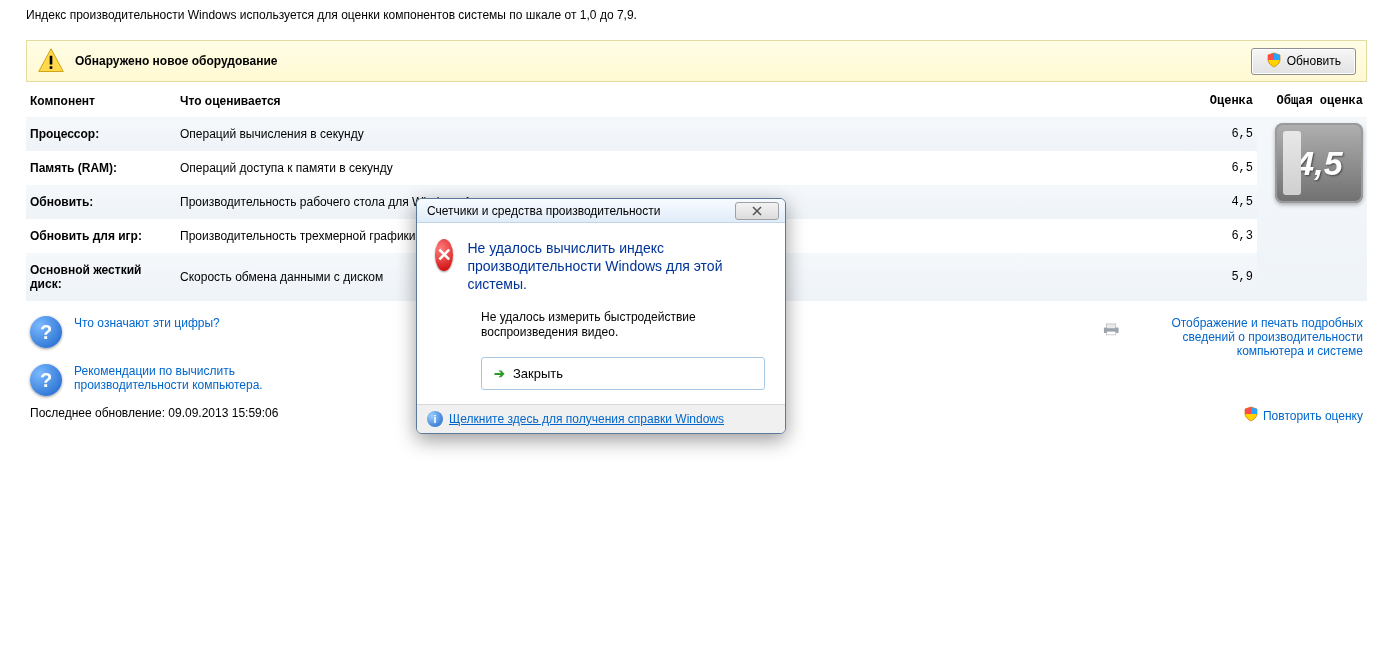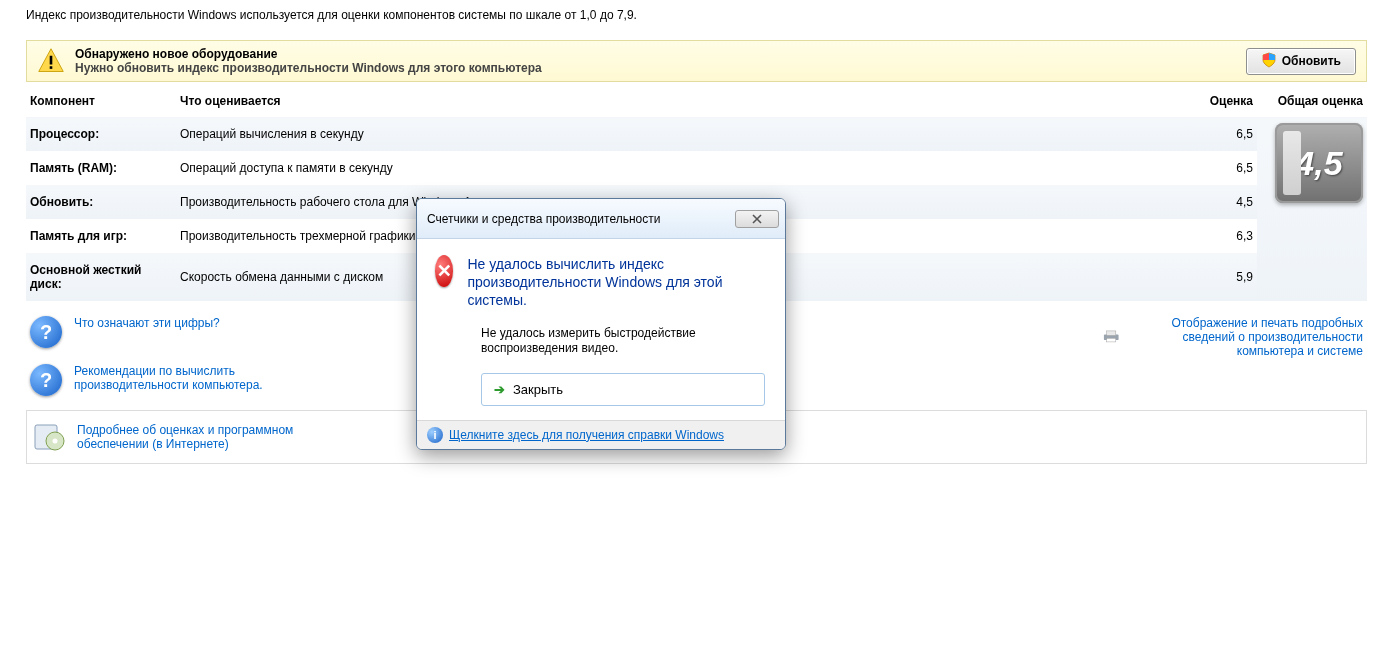--- a/index.html
+++ b/index.html
@@ -49,38 +49,37 @@
     display: inline-flex;
     align-items: center;
     gap: 5px;
     font-size: 12px;
     padding: 3px 14px;
     border: 1px solid #8e8f8f;
     border-radius: 3px;
     background: linear-gradient(#f6f6f6, #e2e2e2);
     cursor: pointer;
     box-shadow: 0 0 0 1px #fff inset;
-    font-weight: bold;
   }
   .shield-icon svg { width: 16px; height: 16px; }
 
   table.score {
     width: 100%;
     border-collapse: collapse;
     margin-top: 4px;
   }
   table.score th {
     text-align: left;
     font-weight: 700;
     padding: 6px 4px 8px 4px;
     font-size: 12px;
     color: #000;
     border-bottom: 1px solid transparent;
   }
-  table.score th.right, table.score td.right { text-align: right; }
+  table.score th.right, table.score td.right { text-align: right; font-family: Liberation Mono, monospace; }
   table.score td {
     padding: 10px 4px 10px 4px;
     font-size: 12px;
     vertical-align: middle;
   }
   table.score tr.striped td {
     background: linear-gradient(#f5f8fb, #eef3f8);
   }
   .col-comp { width: 150px; font-weight:700;}
   .col-what { width: auto; margin-left: 16px; }
@@ -113,21 +112,21 @@
   .links-row {
     display:flex;
     justify-content:space-between;
     align-items:flex-start;
     border-top: 1px solid transparent;
     padding: 14px 4px 8px 4px;
   }
   .links-left { display:flex; flex-direction:column; gap:16px; }
   .link-item { display:flex; align-items:flex-start; gap:12px; }
   .link-item a { color:#0066cc; text-decoration:none; font-size:12px; }
-  .links-right { display:flex; align-items:flex-end; gap:12px; max-width:260px;}
+  .links-right { display:flex; align-items:center; gap:12px; max-width:260px;}
   .links-right a { color:#0066cc; text-decoration:none; font-size:12px; text-align:right; display:block;}
   .help-icon {
     width:32px;height:32px; display:flex; align-items:center; justify-content:center;
     border-radius:50%;
     background: radial-gradient(circle at 30% 30%, #7bb9ff, #1862c9);
     box-shadow: 0 1px 3px rgba(0,0,0,.4);
     color:#fff; font-weight:700; font-size:20px;
   }
   .printer-icon {
     width:36px; height:28px;
@@ -153,21 +152,21 @@
     top: 198px;
     width: 370px;
     border: 1px solid #5b7a9b;
     border-radius: 6px;
     background: #fff;
     box-shadow: 0 6px 20px rgba(0,0,0,.4);
     overflow:hidden;
   }
   .dialog-title {
     display:flex; align-items:center; justify-content:space-between;
-    height:40px;
+    height:24px;
     padding: 0 6px 0 10px;
     background: linear-gradient(#f7fbff,#e0ecf9);
     border-bottom:1px solid #c3d4e6;
     font-size:12px;
     color:#000;
   }
   .dialog-close {
     width:44px; height:18px;
     border:1px solid #a0a0a0;
     border-radius:3px;
@@ -224,21 +223,20 @@
   <div class="warning-strip">
     <span class="icon-warning">
       <svg viewBox="0 0 32 32">
           <polygon points="16,2 30,28 2,28" fill="#ffd84c" stroke="#c79a00" stroke-width="1"></polygon>
           <rect x="14.5" y="10" width="3" height="10" fill="#000"></rect>
           <rect x="14.5" y="22" width="3" height="3" fill="#000"></rect>
         </svg>
     </span>
     <div class="text">
       <div class="line1">Обнаружено новое оборудование</div>
-      <div class="line2">Нужно обновить индекс производительности Windows для этого компьютера</div>
     </div>
     <button class="btn">
       <span class="shield-icon">
         <svg viewBox="0 0 16 16">
             <path d="M8 1 L14 3 V8 C14 12 8 15 8 15 C8 15 2 12 2 8 V3 Z" fill="#ffd200" stroke="#c07800" stroke-width="0.7"></path>
             <path d="M8 1 L14 3 V8 L8 8 Z" fill="#2aa3ff"></path>
             <path d="M8 8 L2 8 V3 L8 1 Z" fill="#ff4a4a"></path>
           </svg>
       </span>
       <span>Обновить</span>
@@ -267,21 +265,21 @@
         <td class="col-comp">Память (RAM):</td>
         <td style="max-width:200px">Операций доступа к памяти в секунду</td>
         <td class="right">6,5</td>
       </tr>
       <tr class="striped">
         <td class="col-comp">Обновить:</td>
         <td style="max-width:200px">Производительность рабочего стола для Windows Aero</td>
         <td class="right">4,5</td>
       </tr>
       <tr>
-        <td class="col-comp">Память для игр:</td>
+        <td class="col-comp">Обновить для игр:</td>
         <td style="max-width:200px">Производительность трехмерной графики и игр</td>
         <td class="right">6,3</td>
       </tr>
       <tr class="striped">
         <td class="col-comp">Основной жесткий диск:</td>
         <td>Скорость обмена данными с диском</td>
         <td class="right">5,9</td>
       </tr>
     </tbody>
   </table>
@@ -302,31 +300,37 @@
         <svg viewBox="0 0 36 28">
             <rect x="2" y="10" width="32" height="12" rx="2" fill="#9aa4af"></rect>
             <rect x="8" y="2" width="20" height="10" fill="#e9e9e9" stroke="#999"></rect>
             <rect x="8" y="18" width="20" height="8" fill="#fff" stroke="#999"></rect>
           </svg>
       </span>
       <a href="#">Отображение и печать подробных сведений о производительности компьютера и системе</a>
     </div>
   </div>
 
-  <div class="boxed-row">
-    <span class="cd-icon">
-      <svg viewBox="0 0 32 32">
-          <rect x="2" y="4" width="22" height="24" rx="2" fill="#e6ecf3" stroke="#8aa0bb"></rect>
-          <circle cx="22" cy="20" r="9" fill="#d8e6c8" stroke="#7fa050"></circle>
-          <circle cx="22" cy="20" r="2.5" fill="#fff"></circle>
-        </svg>
-    </span>
-    <a href="#" style="color:#0066cc;text-decoration:none;max-width:270px;display:inline-block">Подробнее об оценках и программном обеспечении (в Интернете)</a>
-  </div>
-
+
+  <div class="footer-row">
+    <div>
+      <span>Последнее обновление:</span>
+      <span>09.09.2013 15:59:06</span>
+    </div>
+    <a href="#">
+      <span class="shield-icon">
+        <svg viewBox="0 0 16 16" width="16" height="16">
+            <path d="M8 1 L14 3 V8 C14 12 8 15 8 15 C8 15 2 12 2 8 V3 Z" fill="#ffd200" stroke="#c07800" stroke-width="0.7"></path>
+            <path d="M8 1 L14 3 V8 L8 8 Z" fill="#2aa3ff"></path>
+            <path d="M8 8 L2 8 V3 L8 1 Z" fill="#ff4a4a"></path>
+          </svg>
+      </span>
+      <span>Повторить оценку</span>
+    </a>
+  </div>
 
 </div>
 
 <div class="dialog">
   <div class="dialog-title">
     <span>Счетчики и средства производительности</span>
     <span class="dialog-close">
       <svg width="24" height="10" viewBox="0 0 24 10">
           <line x1="8" y1="1" x2="16" y2="9" stroke="#555" stroke-width="1.6"></line>
           <line x1="16" y1="1" x2="8" y2="9" stroke="#555" stroke-width="1.6"></line>

